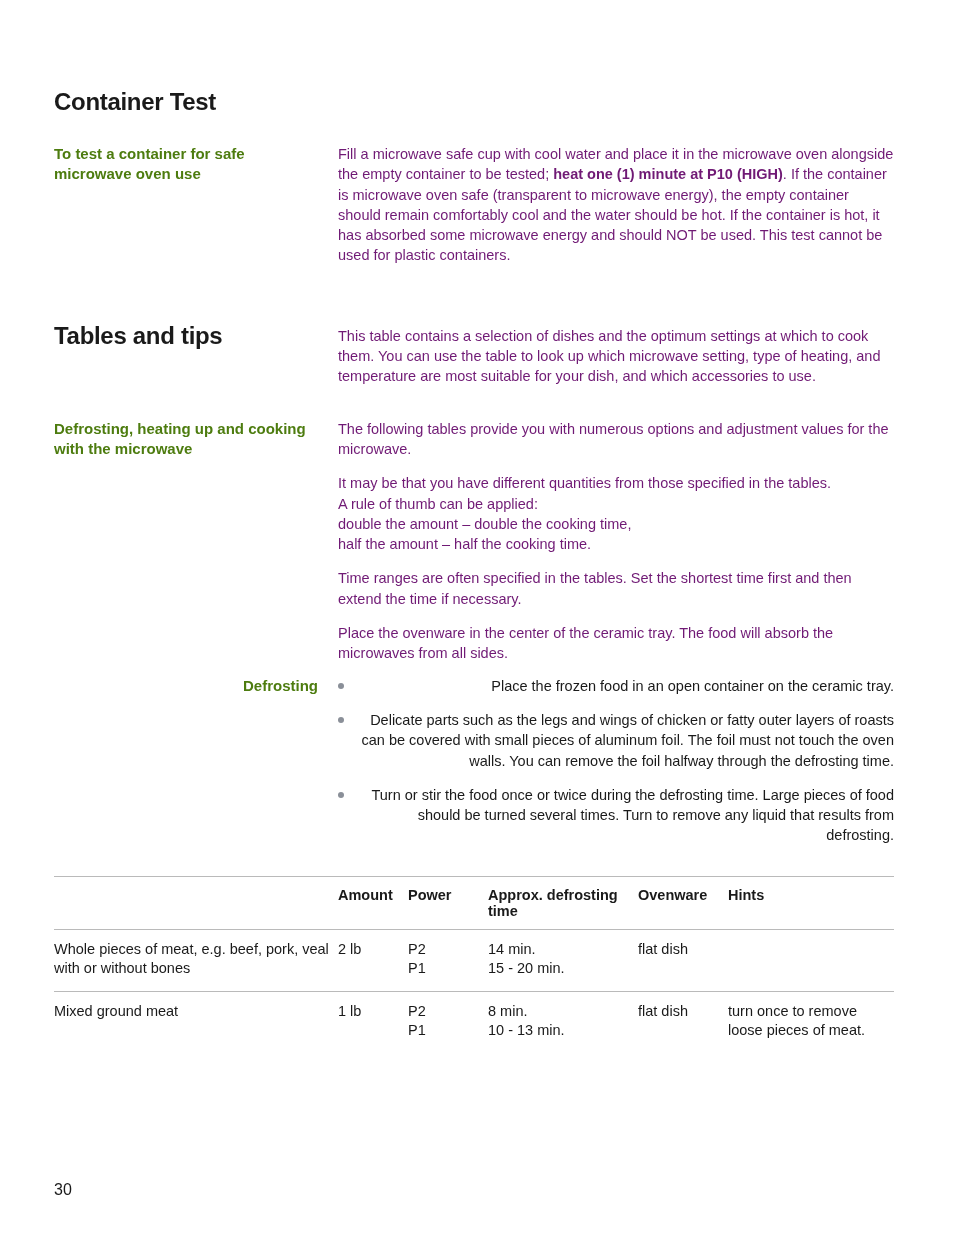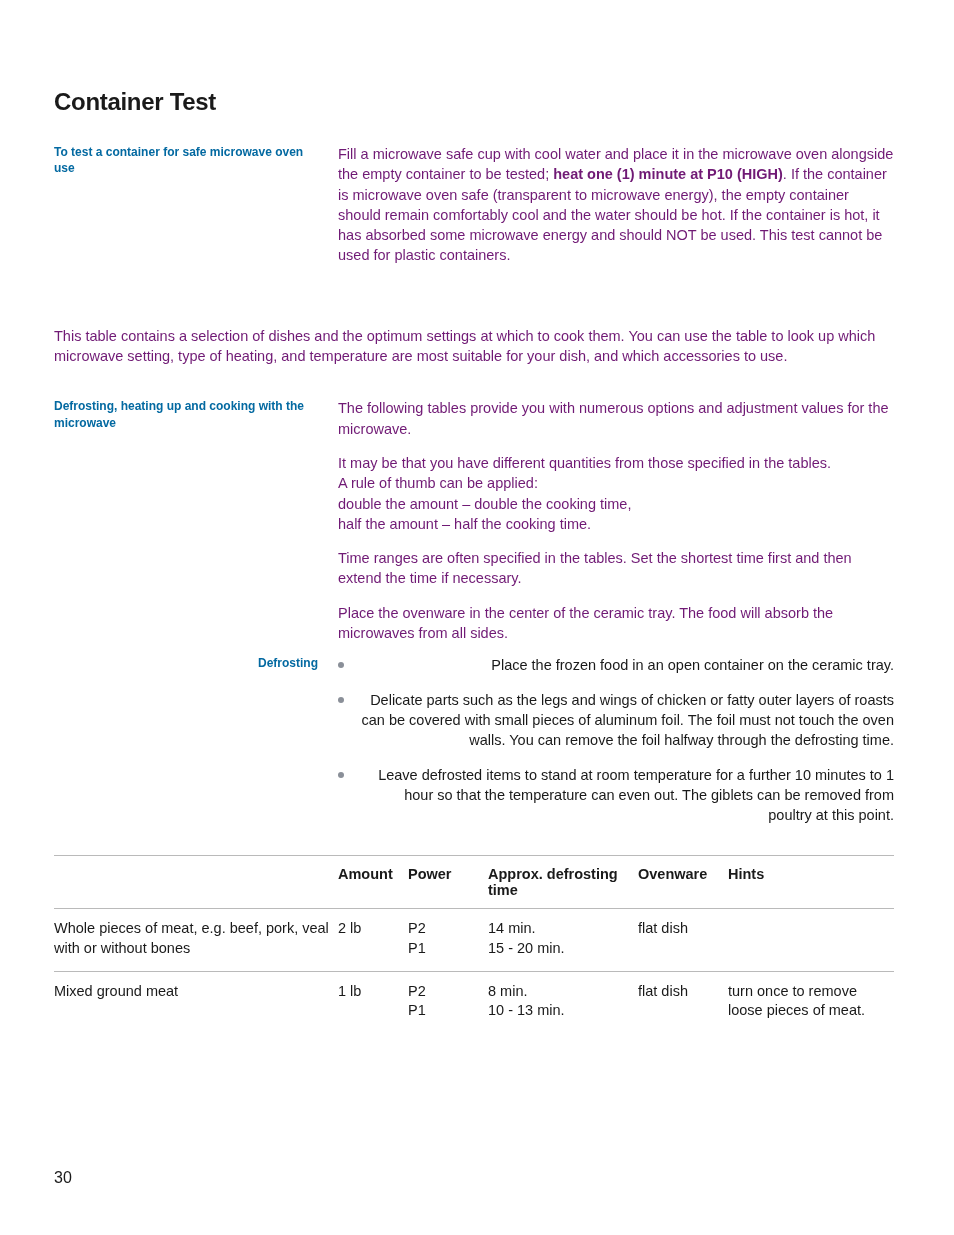--- a/index.html
+++ b/index.html
@@ -23,24 +23,24 @@
   }
   .left-col {
     width: 284px;
     flex: 0 0 284px;
     padding-right: 20px;
   }
   .right-col {
     flex: 1;
   }
   .side-heading {
-    font-size: 12px;
+    font-size: 15px;
     font-weight: bold;
     line-height: 1.35;
-    color: #0369a1;
+    color: #4d7c0f;
   }
   .body-text {
     font-size: 14.5px;
     line-height: 1.4;
     color: #701a75;
   }
   .p-gap { margin-top: 14px; }
   .bullets { list-style: none; }
   .bullets li {
     display: flex;
@@ -91,41 +91,44 @@
   .col-item  { width: 284px; }
   .col-amount{ width: 70px; }
   .col-power { width: 80px; }
   .col-time  { width: 150px; }
   .col-ware  { width: 90px; }
   .col-hints { }
 
   .page-num {
     position: absolute;
     left: 54px;
-    bottom: 48px;
+    bottom: 36px;
     font-size: 16px;
   }
 </style>
 </head>
 <body>
 
 <h2 class="section-title">Container Test</h2>
 
 <div class="row">
   <div class="left-col">
     <div class="side-heading">To test a container for safe microwave oven use</div>
   </div>
   <div class="right-col">
     <p class="body-text">
       <span>Fill a microwave safe cup with cool water and place it in the microwave oven alongside the empty container to be tested; </span><span class="bold">heat one (1) minute at P10 (HIGH)</span><span>. If the container is microwave oven safe (transparent to microwave energy), the empty container should remain comfortably cool and the water should be hot. If the container is hot, it has absorbed some microwave energy and should NOT be used. This test cannot be used for plastic containers.</span>
     </p>
   </div>
 </div>
 
 <div class="row" style="margin-top:60px;">
+  <div class="left-col">
+    <h2 class="section-title" style="margin-top:-4px;">Tables and tips</h2>
+  </div>
   <div class="right-col">
     <p class="body-text">This table contains a selection of dishes and the optimum settings at which to cook them. You can use the table to look up which microwave setting, type of heating, and temperature are most suitable for your dish, and which accessories to use.</p>
   </div>
 </div>
 
 <div class="row" style="margin-top:32px;">
   <div class="left-col">
     <div class="side-heading">Defrosting, heating up and cooking with the microwave</div>
   </div>
   <div class="right-col">
@@ -148,21 +151,21 @@
       <li>
           <span class="dot"></span>
           <span class="txt">Place the frozen food in an open container on the ceramic tray.</span>
         </li>
       <li>
           <span class="dot"></span>
           <span class="txt">Delicate parts such as the legs and wings of chicken or fatty outer layers of roasts can be covered with small pieces of aluminum foil. The foil must not touch the oven walls. You can remove the foil halfway through the defrosting time.</span>
         </li>
       <li>
           <span class="dot"></span>
-          <span class="txt">Leave defrosted items to stand at room temperature for a further 10 minutes to 1 hour so that the temperature can even out. The giblets can be removed from poultry at this point.</span>
+          <span class="txt">Turn or stir the food once or twice during the defrosting time. Large pieces of food should be turned several times. Turn to remove any liquid that results from defrosting.</span>
         </li>
     </ul>
   </div>
 </div>
 
 <table class="def-table">
   <colgroup>
     <col class="col-item">
       <col class="col-amount">
       <col class="col-power">

